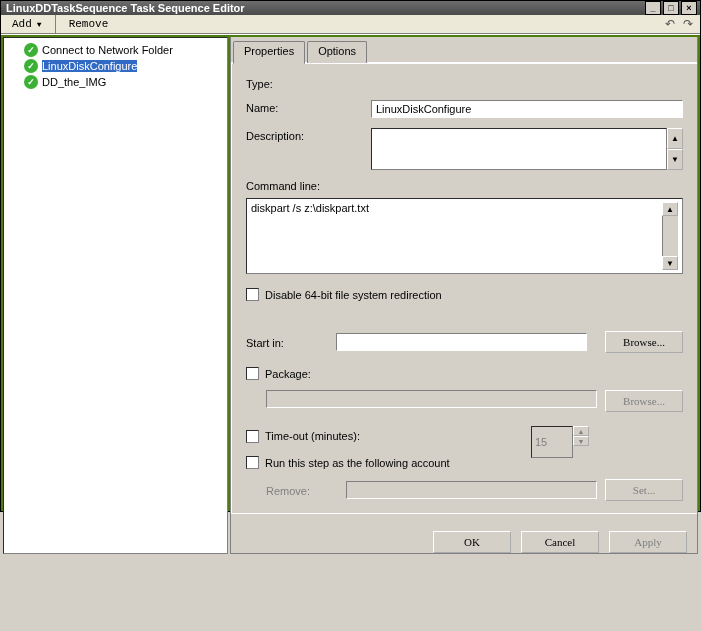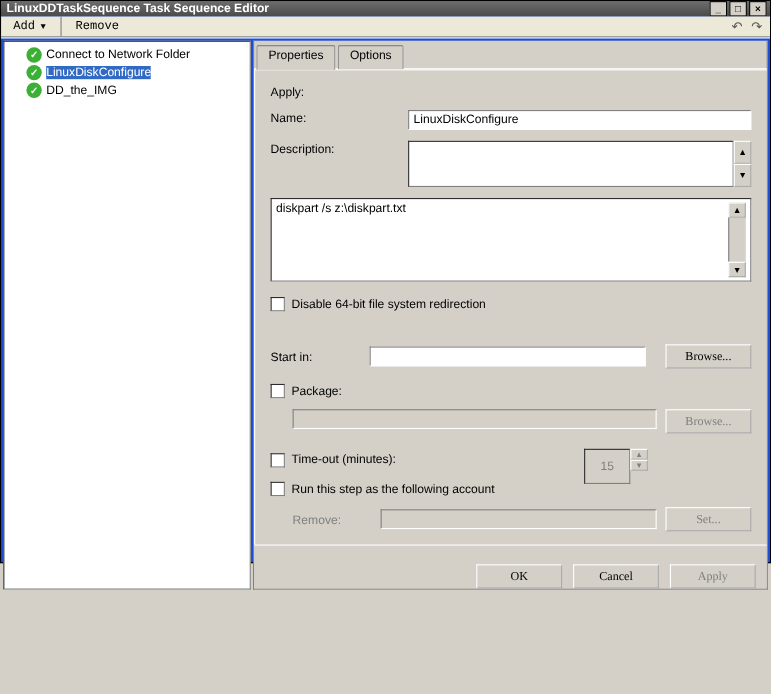--- a/index.html
+++ b/index.html
@@ -4,21 +4,21 @@
 <style>
 * { box-sizing: border-box; margin: 0; padding: 0; }
 body {
   font-family: Tahoma, Arial, sans-serif;
   font-size: 11px;
   background: #d4d0c8;
   width: 701px;
   height: 631px;
   overflow: hidden;
 }
-.window { width: 701px; height: 512px; border: 1px solid #000; background: #1d4ed8; display: flex; flex-direction: column; }
+.window { width: 701px; height: 512px; border: 1px solid #000; background: #4d7c0f; display: flex; flex-direction: column; }
 .titlebar {
   height: 20px; background: linear-gradient(#6d6d6d, #4a4a4a);
   color: #fff; display: flex; align-items: center; padding: 0 3px;
   font-weight: bold; font-size: 11px;
 }
 .titlebar .title { flex: 1; padding-left: 2px; }
 .title-btns { display: flex; gap: 0; }
 .title-btn {
   width: 16px; height: 14px; background: #d4d0c8;
   border: 1px solid #000; margin-left: 2px; display: flex;
@@ -110,21 +110,21 @@
   width: 78px; height: 22px; background: #d4d0c8; border: 1px outset #fff;
   font-size: 11px; font-family: Liberation Serif, serif;
 }
 .btn[disabled] { color: #808080; }
 .pkg-row { margin-left: 20px; display: flex; gap: 8px; margin-bottom: 14px; }
 .timeout-row { display:flex; align-items:center; gap:6px; margin-bottom:10px;}
 .spinbox {
   display: inline-flex; width: 62px; height: 20px; margin-left: auto; margin-right: 90px;
 }
 .spinbox input {
-  width: 42px; text-align: center; padding: 15px 3px; font-size: 11px;
+  width: 42px; text-align: left; padding: 15px 3px; font-size: 11px;
   border: 1px inset #808080; background: #d4d0c8; color: #808080;
 }
 .spinbox .updown { width: 16px; display: flex; flex-direction: column; }
 .spinbox .ud-btn {
   flex: 1; background: #d4d0c8; border: 1px outset #fff; font-size: 7px;
   display:flex; align-items:center; justify-content:center; color:#808080;
 }
 .account-row { display:flex; align-items:center; gap:8px; margin: 6px 0 0 20px;}
 .account-row .form-label{ width: 72px; }
 .footer {
@@ -185,39 +185,40 @@
     </div>
 
     <div class="right-pane">
       <div class="tabs">
         <div class="tab active"><span>Properties</span></div>
         <div class="tab"><span>Options</span></div>
       </div>
       <div class="tab-body">
 
         <div class="form-row">
-          <div class="form-label">Apply:</div>
+          <div class="form-label">Type:</div>
         </div>
 
         <div class="form-row">
           <div class="form-label">Name:</div>
           <input class="input" value="LinuxDiskConfigure" style="">
         </div>
 
         <div class="form-row">
           <div class="form-label">Description:</div>
           <div class="desc-wrap">
             <textarea class="textarea-like" style=""></textarea>
             <div class="spin-btns">
               <div class="spin-btn">▲</div>
               <div class="spin-btn">▼</div>
             </div>
           </div>
         </div>
 
+        <div class="section-label">Command line:</div>
         <div class="cmd-box">
           <textarea class="cmd-text" style="border: none; outline: none; background: transparent; width: 100%; height: 100%; resize: none; font-family: inherit; font-size: 11px;">diskpart /s z:\diskpart.txt</textarea>
           <div class="spin-btns" style="height:100%">
             <div class="spin-btn" style="height:14px">▲</div>
             <div style="flex:1;background:#d4d0c8;border-left:1px solid #808080"></div>
             <div class="spin-btn" style="height:14px">▼</div>
           </div>
         </div>
 
         <div style="height:14px"></div>

